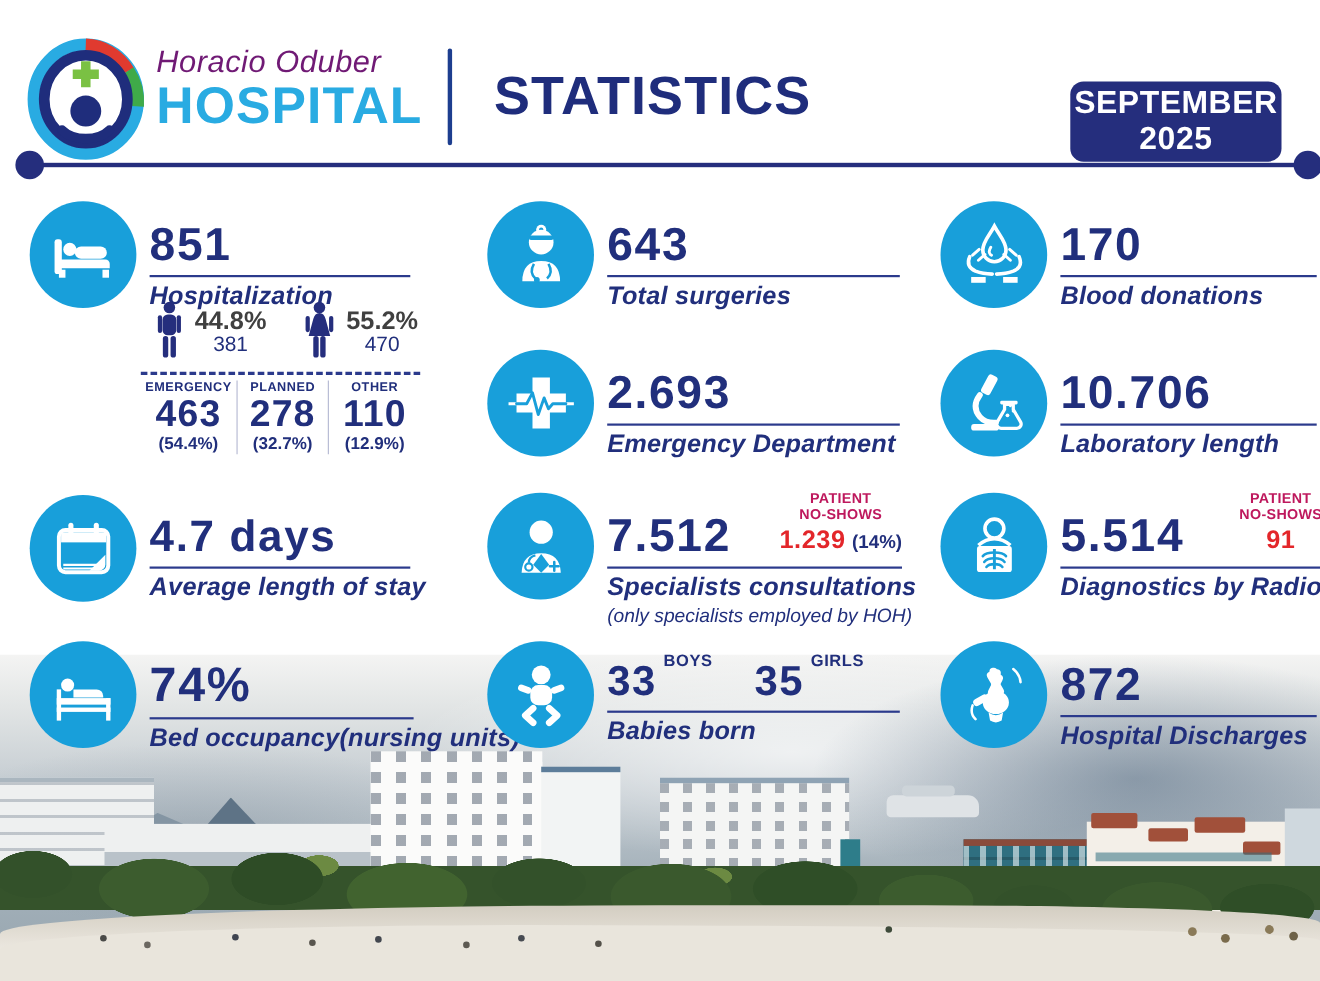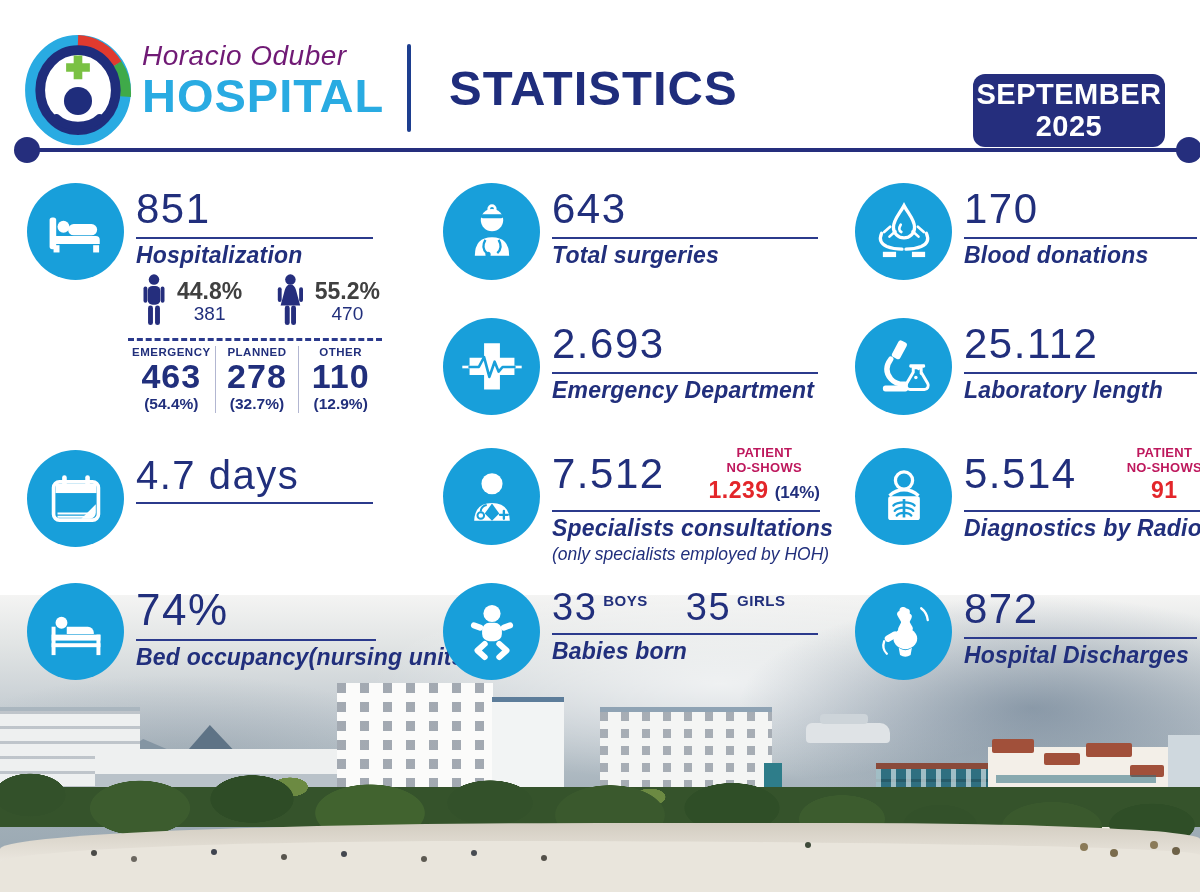--- a/index.html
+++ b/index.html
@@ -29,21 +29,21 @@
 
   
   .stat{position:absolute;display:flex;gap:12px;z-index:5;}
   .icon-circle{
     width:97px;height:97px;border-radius:50%;background:#189fda;flex:0 0 97px;
     display:flex;align-items:center;justify-content:center;
   }
   .icon-circle svg{width:66px;height:66px;}
   .stat-text{display:flex;flex-direction:column;padding-top:5px;}
   .value-row{display:flex;align-items:flex-start;}
-  .stat-value{font-size:42px;font-weight:400;color:#212f7c;letter-spacing:1.5px;line-height:1.02;white-space:nowrap;}
+  .stat-value{font-size:42px;font-weight:700;color:#212f7c;letter-spacing:1.5px;line-height:1.02;white-space:nowrap;margin-top:13px;}
   .stat-underline{height:2px;background:#2b3a8c;margin:6px 0 4px 0;}
   .stat-label{font-size:23px;font-style:italic;font-weight:600;color:#212f7c;letter-spacing:.2px;white-space:nowrap;line-height:1.1;}
   .stat-sublabel{font-size:17.5px;font-style:italic;font-weight:500;color:#212f7c;white-space:nowrap;margin-top:3px;}
 
   .noshow{margin-left:auto;text-align:center;margin-top:-8px;padding-left:10px;}
   .noshow-t{font-size:13px;font-weight:800;color:#be185d;line-height:1.18;letter-spacing:.3px;}
   .noshow-v{display:flex;gap:6px;justify-content:center;align-items:baseline;margin-top:1px;}
   .noshow-red{color:#e3262a;font-weight:800;font-size:23px;letter-spacing:.5px;}
   .noshow-pct{color:#212f7c;font-size:17px;font-weight:700;}
 
@@ -294,41 +294,42 @@
         <path d="M30 38 q-12 16 0 30 q8 9 22 8" stroke="#fff" stroke-width="8" fill="none" stroke-linecap="round"></path>
         <rect x="18" y="78" width="38" height="9" rx="4" fill="#fff"></rect>
         <rect x="58" y="46" width="24" height="5" rx="2" fill="#fff"></rect>
         <path d="M64 51 v7 l-10 17 a6 6 0 0 0 5 9 h22 a6 6 0 0 0 5 -9 l-10 -17 v-7 z" fill="none" stroke="#fff" stroke-width="4.5" stroke-linejoin="round"></path>
         <circle cx="68" cy="66" r="2.6" fill="#fff"></circle>
           <circle cx="76" cy="60" r="2.2" fill="#fff"></circle>
           <circle cx="72" cy="53" r="1.8" fill="#fff"></circle>
       </svg>
     </div>
     <div class="stat-text" style="width:233px">
-      <div class="stat-value">25.112</div>
+      <div class="stat-value">10.706</div>
       <div class="stat-underline"></div>
       <div class="stat-label">Laboratory length</div>
     </div>
   </div>
 
   <div class="stat" style="left:27px;top:450px">
     <div class="icon-circle">
       <svg viewBox="0 0 100 100">
         <rect x="16" y="24" width="68" height="58" rx="9" fill="none" stroke="#fff" stroke-width="5.5"></rect>
         <rect x="19" y="27" width="62" height="14" fill="#fff"></rect>
         <rect x="29" y="14" width="7" height="17" rx="3.5" fill="#fff"></rect>
         <rect x="64" y="14" width="7" height="17" rx="3.5" fill="#fff"></rect>
         <path d="M58 80 l22 -22 v13 a9 9 0 0 1 -9 9 z" fill="#fff"></path>
         <line x1="22" y1="72" x2="74" y2="72" stroke="#fff" stroke-width="3"></line>
         <line x1="22" y1="77" x2="70" y2="77" stroke="#fff" stroke-width="3"></line>
       </svg>
     </div>
     <div class="stat-text" style="width:237px">
       <div class="stat-value" style="font-size:40px">4.7 days</div>
       <div class="stat-underline"></div>
+      <div class="stat-label">Average length of stay</div>
     </div>
   </div>
 
   <div class="stat" style="left:443px;top:448px">
     <div class="icon-circle">
       <svg viewBox="0 0 100 100">
         <circle cx="50" cy="30" r="16" fill="#fff"></circle>
         <path d="M23 86 q1 -27 27 -27 t27 27 z" fill="#fff"></path>
         <path d="M50 60 l-11 15 11 11 11 -11 z" fill="#189fda"></path>
         <circle cx="33" cy="78" r="5" fill="none" stroke="#189fda" stroke-width="3"></circle>

